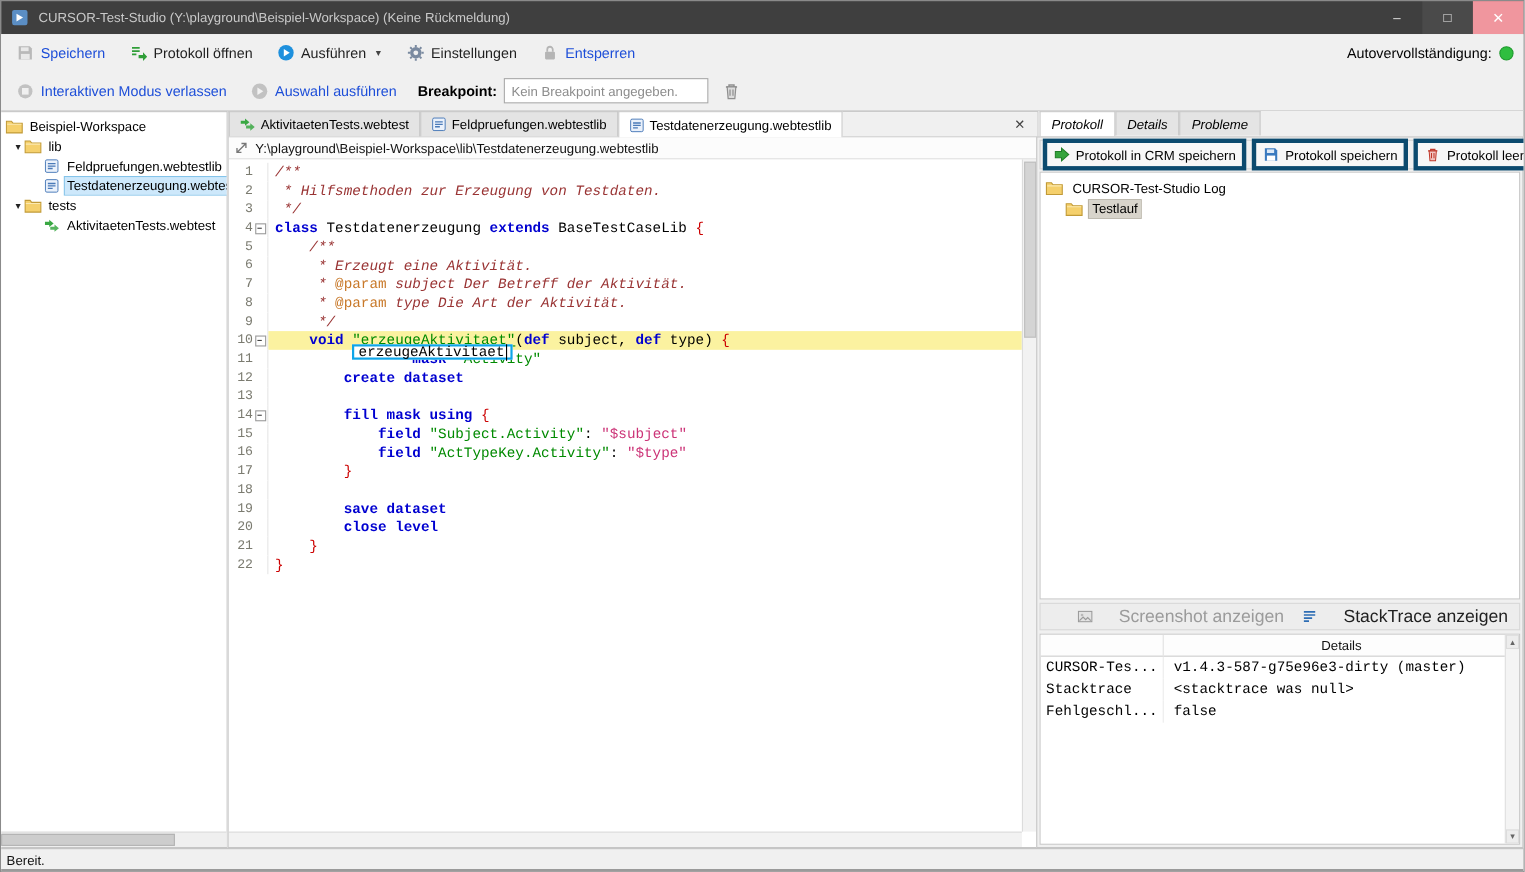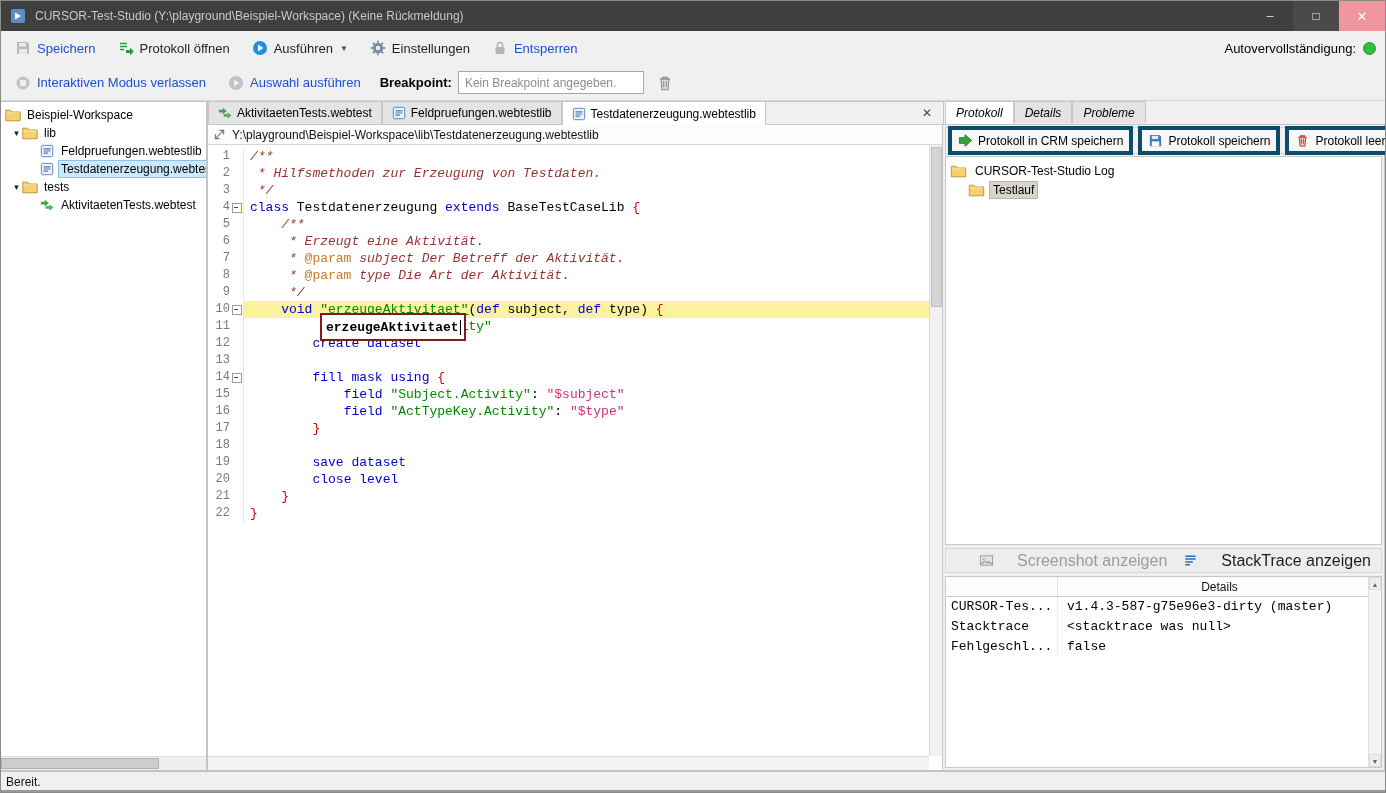--- a/index.html
+++ b/index.html
@@ -60,28 +60,28 @@
   .code-area { position:absolute; top:43px; left:0; right:14px; bottom:14px; overflow:hidden; background:#fff; padding-top:3px; }
   .code-line { display:flex; height:17px; line-height:17px; font-family:"Liberation Mono",monospace; font-size:13px; }
   .gutter { width:36px; flex:none; display:flex; background:#fff; border-right:1px solid #e6e6e6; }
   .lnum { width:22px; text-align:right; font-size:12px; color:#7b7b70; }
   .fold { width:13px; position:relative; }
   .fold.has::before { content:""; position:absolute; left:2px; top:4px; width:8px; height:8px; border:1px solid #9a9a9a; background:#fff; }
   .fold.has::after { content:""; position:absolute; left:4px; top:8px; width:4px; height:1px; background:#444; }
   .code-text { flex:1; white-space:pre; padding-left:6px; }
   .code-line.hl .code-text { background:#fbf2a0; }
   .tk-c { color:#993333; font-style:italic; }
-  .tk-k { color:#0000d0; font-weight:normal; }
+  .tk-k { color:#0000d0; font-weight:bold; }
   .tk-p { color:#000; }
   .tk-s { color:#008a00; }
   .tk-su { color:#008a00; text-decoration:underline; }
   .tk-b { color:#cc0000; }
   .tk-d { color:#c87828; }
   .tk-v { color:#cc3377; }
-  .rename-box { position:absolute; left:112px; top:211px; width:146px; height:28px; border:2px solid #7f1d1d; background:#fff; display:flex; align-items:center; padding-left:4px; font-family:"Liberation Mono",monospace; font-size:13px; z-index:5;font-weight:bold; }
+  .rename-box { position:absolute; left:112px; top:211px; width:146px; height:14px; border:2px solid #0ea5e9; background:#fff; display:flex; align-items:center; padding-left:4px; font-family:"Liberation Mono",monospace; font-size:13px; z-index:5; }
   .rename-box .cursor { width:1px; height:15px; background:#000; margin-left:1px; }
   .editor-vscroll { position:absolute; top:43px; right:0; width:14px; bottom:14px; background:#f2f2f2; border-left:1px solid #dcdcdc; }
   .editor-vscroll .thumb { position:absolute; top:2px; left:1px; right:1px; height:160px; background:#d4d4d4; border:1px solid #bfbfbf; }
   .editor-hscroll { position:absolute; bottom:0; left:0; right:14px; height:14px; background:#f2f2f2; border-top:1px solid #dcdcdc; }
 
   
   .right-panel { position:absolute; right:0; top:0; width:443px; bottom:0; }
   .rtab-bar { position:absolute; top:0; left:0; right:0; height:23px; display:flex; align-items:flex-start; padding-left:3px;font-style:italic; }
   .rtab { padding:0 10px; border:1px solid #c9c9c9; border-bottom:none; background:#e4e4e4; font-size:12px; height:22px; display:flex; align-items:center; }
   .rtab.active { background:#fff; height:23px; margin-bottom:-1px; }

